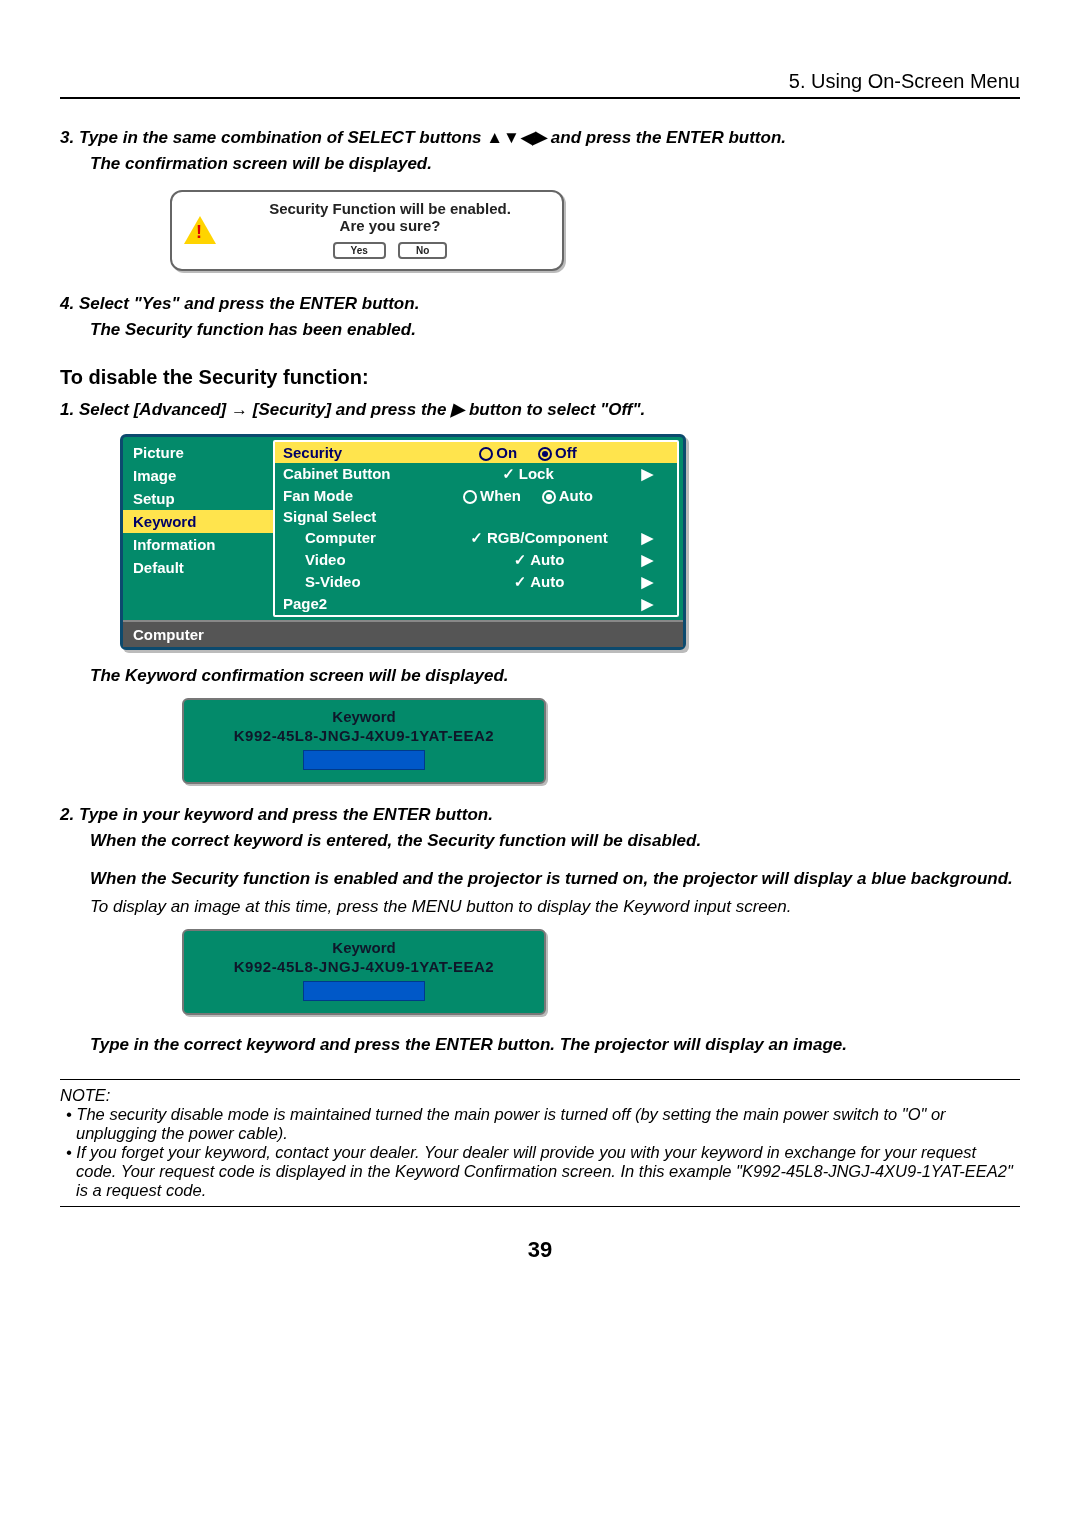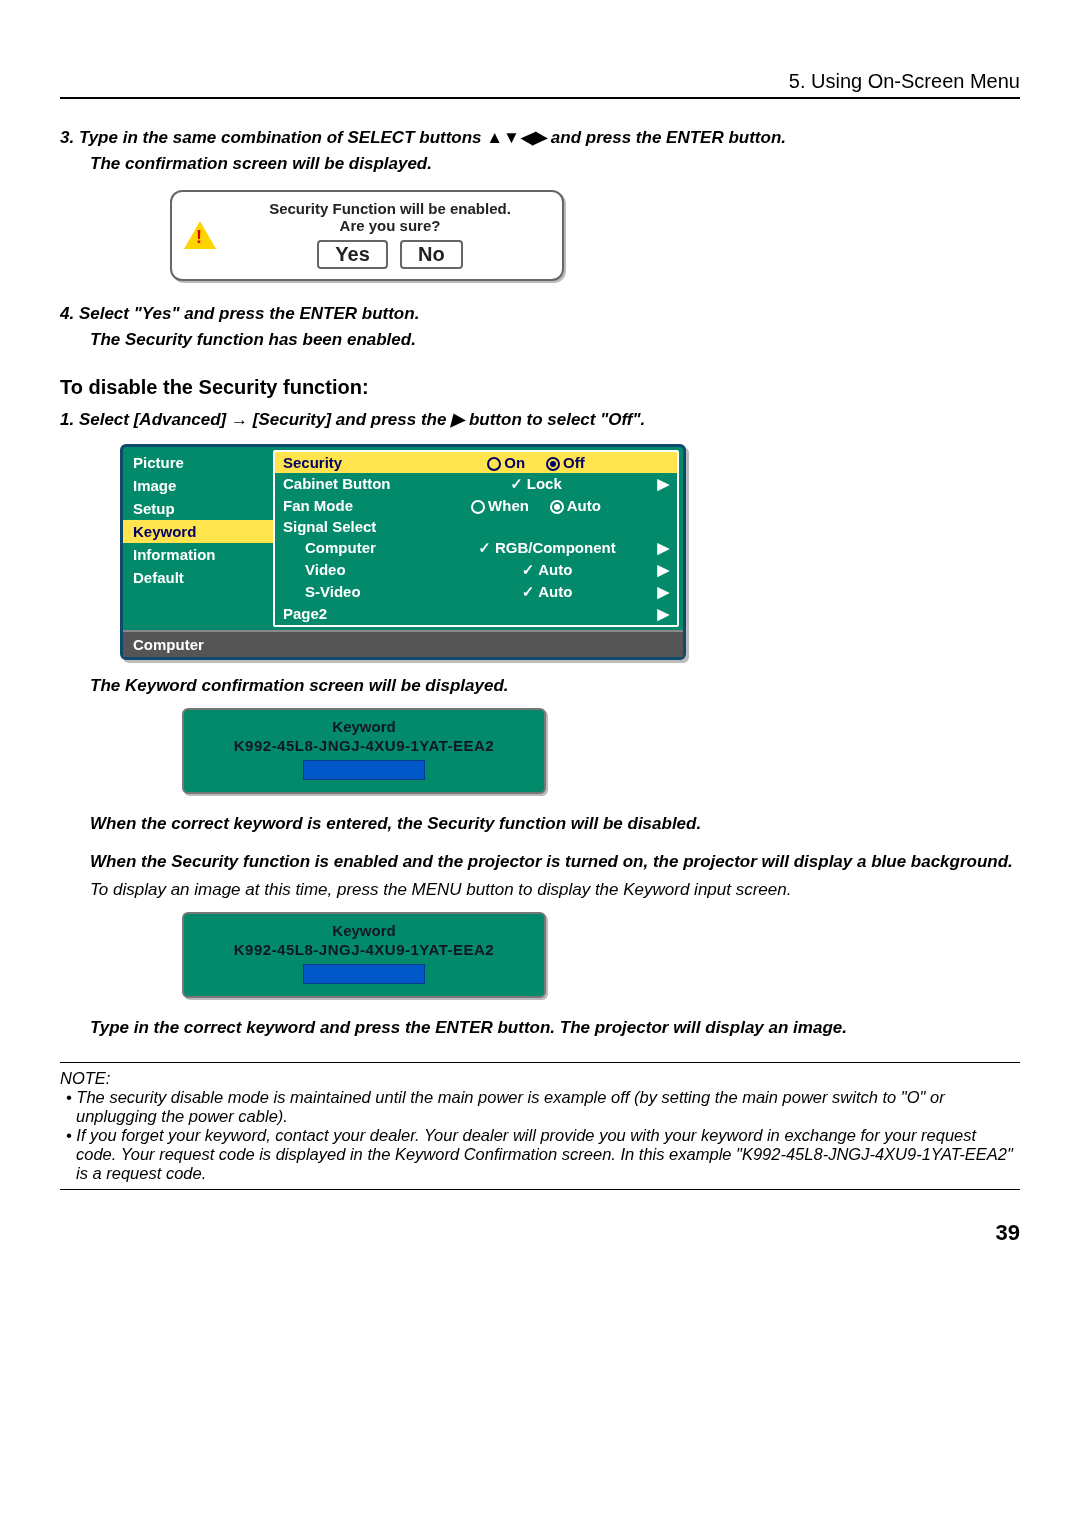--- a/index.html
+++ b/index.html
@@ -52,21 +52,21 @@
   }
   .note-label {
     font-style: italic;
   }
   .note-item {
     margin-left: 6px;
     text-indent: -10px;
     padding-left: 10px;
   }
   .page-num {
-    text-align: right;
+    text-align: center;
     font-weight: bold;
     font-size: 22px;
     margin-top: 30px;
   }
 
   
   .dialog-confirm {
     width: 390px;
     margin: 16px 0 22px 110px;
     border: 2px solid #666;
@@ -107,21 +107,21 @@
   }
   .dlg-btn-row {
     margin-top: 6px;
   }
   .dlg-btn {
     display: inline-block;
     border: 2px solid #666;
     border-radius: 4px;
     padding: 1px 16px;
     margin: 0 4px;
-    font-size: 20px;
+    font-size: 10px;
     background: #fff;
     font-weight: bold;
   }
 
   
   .osd {
     width: 560px;
     margin: 12px 0 16px 60px;
     border: 3px solid #0c4a6e;
     border-radius: 6px;
@@ -148,21 +148,21 @@
   }
   .osd-right {
     flex: 1;
     border: 2px solid #fff;
     margin: 3px 4px 3px 0;
     border-radius: 2px;
   }
   .osd-row {
     display: flex;
     align-items: center;
-    padding: 2px 8px 2px 8px;
+    padding: 2px 24px 2px 8px;
     gap: 12px;
   }
   .osd-row .lab { width: 140px; }
   .osd-row .val { flex: 1; text-align: center; }
   .osd-row .chev { width: 20px; text-align: right; }
   .osd-row.hl { background: #ffe44d; color: #006; }
   .osd-sub { padding-left: 22px; }
   .radio-dot { display:inline-block; width:10px; height:10px; border:2px solid currentColor; border-radius:50%; margin-right:3px; vertical-align:middle;}
   .radio-dot.fill::after{content:"";display:block;width:6px;height:6px;border-radius:50%;background:currentColor;margin:2px;}
   .radio-open{display:inline-block;width:10px;height:10px;border:2px solid currentColor;border-radius:50%;margin-right:3px;vertical-align:middle;}
@@ -289,33 +289,34 @@
   </div>
 
   <div class="instr-sub">The Keyword confirmation screen will be displayed.</div>
 
   <div class="kw-box">
     <div>Keyword</div>
     <div class="kw-code">K992-45L8-JNGJ-4XU9-1YAT-EEA2</div>
     <div class="kw-field"></div>
   </div>
 
+  <div class="instr instr-indent">2.  Type in your keyword and press the ENTER button.</div>
   <div class="instr-sub">When the correct keyword is entered, the Security function will be disabled.</div>
 
   <div class="instr-sub" style="margin-top:18px">When the Security function is enabled and the projector is turned on, the projector will display a blue background.</div>
   <div class="desc-plain">To display an image at this time, press the MENU button to display the Keyword input screen.</div>
 
   <div class="kw-box">
     <div>Keyword</div>
     <div class="kw-code">K992-45L8-JNGJ-4XU9-1YAT-EEA2</div>
     <div class="kw-field"></div>
   </div>
 
   <div class="instr-sub">Type in the correct keyword and press the ENTER button. The projector will display an image.</div>
 
   <div class="note-block">
     <div class="note-label">NOTE:</div>
-    <div class="note-item">• The security disable mode is maintained until the main power is example off (by setting the main power switch to "O" or unplugging the power cable).</div>
+    <div class="note-item">• The security disable mode is maintained turned the main power is turned off (by setting the main power switch to "O" or unplugging the power cable).</div>
     <div class="note-item">• If you forget your keyword, contact your dealer. Your dealer will provide you with your keyword in exchange for your request code. Your request code is displayed in the Keyword Confirmation screen. In this example "K992-45L8-JNGJ-4XU9-1YAT-EEA2" is a request code.</div>
   </div>
 
   <div class="page-num">39</div>
 </div>
 
 </body></html>

